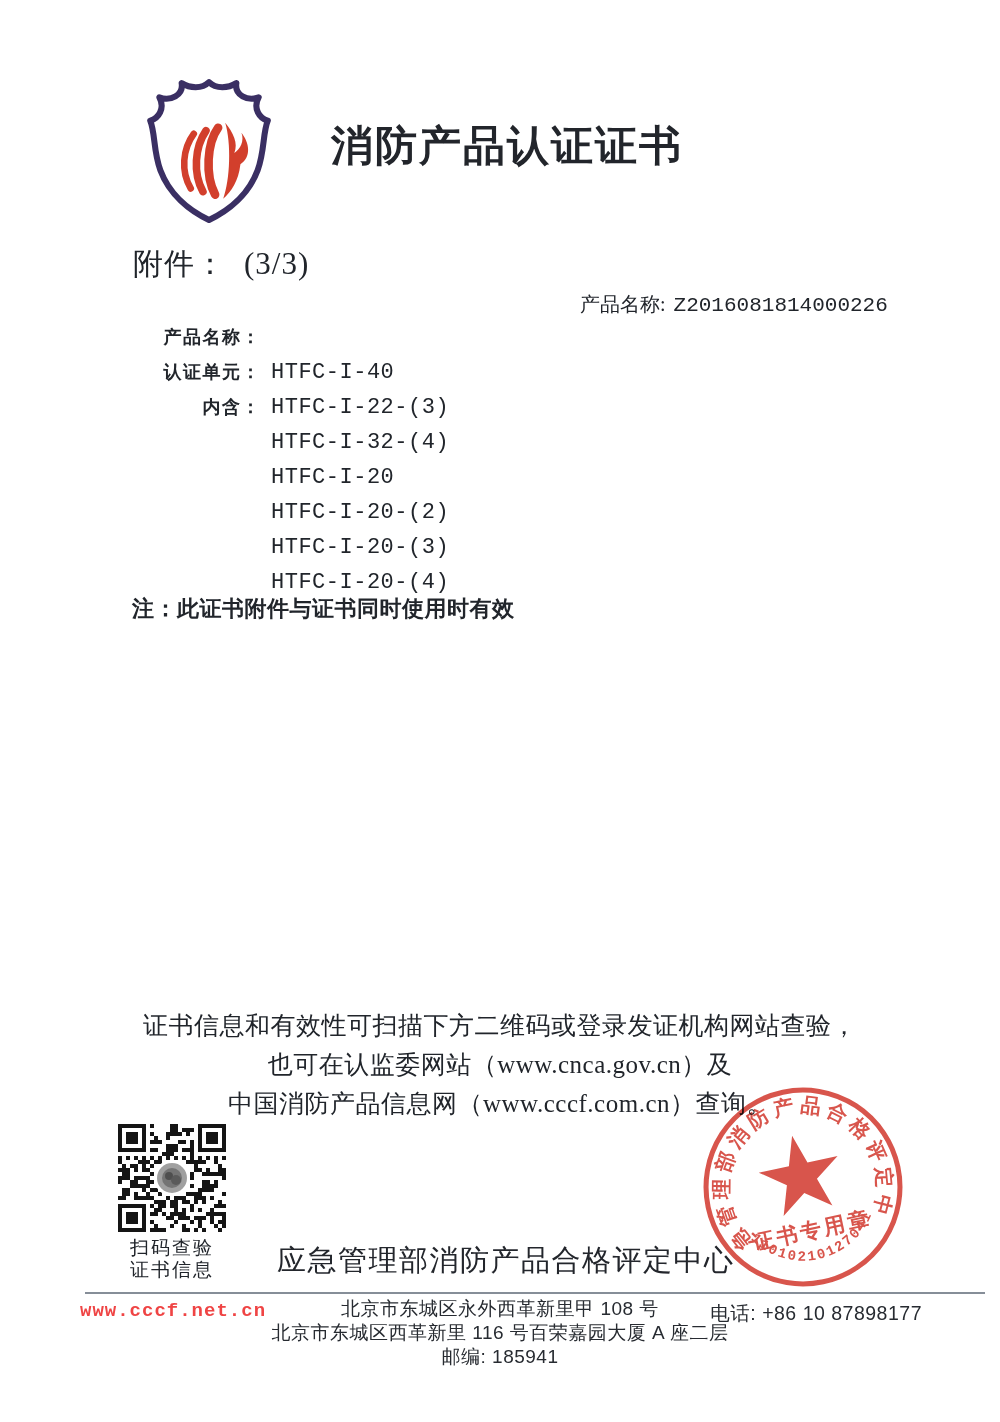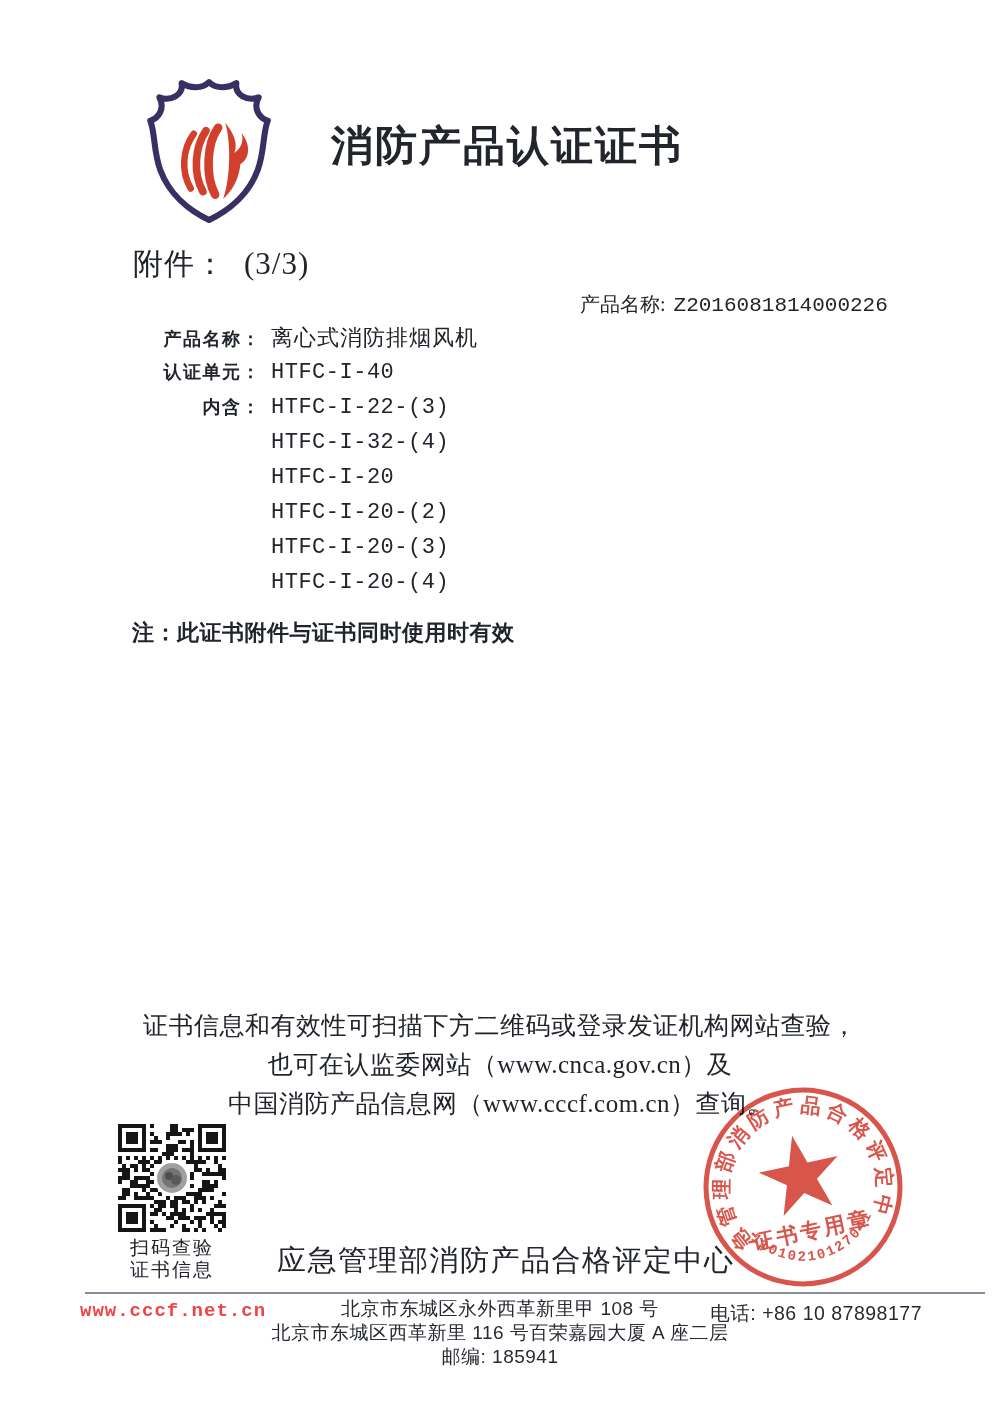--- a/index.html
+++ b/index.html
@@ -47,21 +47,20 @@
     margin-left:10px;font-size:22px;
     font-family:"Liberation Mono", monospace;letter-spacing:.5px;
   }
   .pvalue.cn{
     font-family:"Liberation Serif", serif;letter-spacing:1px;font-size:22px;
   }
   .note{
     position:absolute;left:132px;top:594px;
     font-size:22px;font-weight:700;letter-spacing:.5px;
     font-family:"Liberation Sans", sans-serif;
-    margin-top:24px;
   }
   
   .verify{
     position:absolute;left:0;top:1006px;width:1000px;
     text-align:center;
     font-family:"Liberation Serif", serif;
     font-size:25px;line-height:39px;letter-spacing:.5px;
   }
   
   .qr-block{position:absolute;left:118px;top:1124px;width:108px;}
@@ -133,21 +132,20 @@
     <span>附件：</span><span class="att-val">(3/3)</span>
   </div>
 
   <div class="certno">
     <span>产品名称:</span><span class="certno-val">Z2016081814000226</span>
   </div>
 
   <div class="product">
     <div class="prow">
       <span class="plabel">产品名称：</span>
-      <span class="pvalue cn">离心式消防排烟风机</span>
     </div>
     <div class="prow">
       <span class="plabel">认证单元：</span>
       <span class="pvalue">HTFC-I-40</span>
     </div>
     <div class="prow">
       <span class="plabel">内含：</span>
       <span class="pvalue">HTFC-I-22-(3)</span>
     </div>
     <div class="prow">

